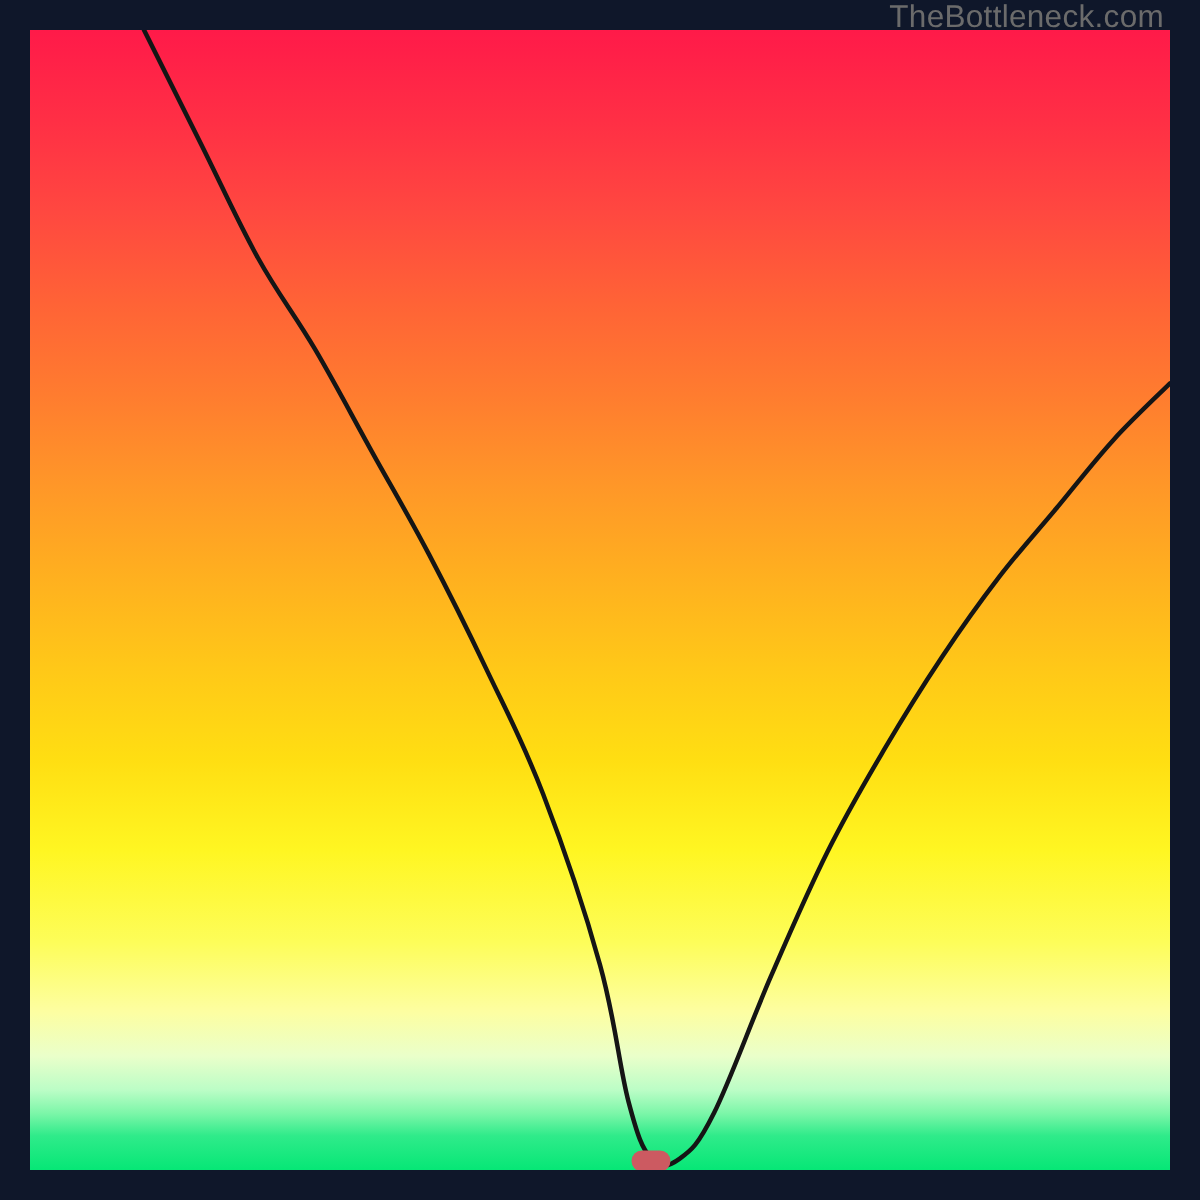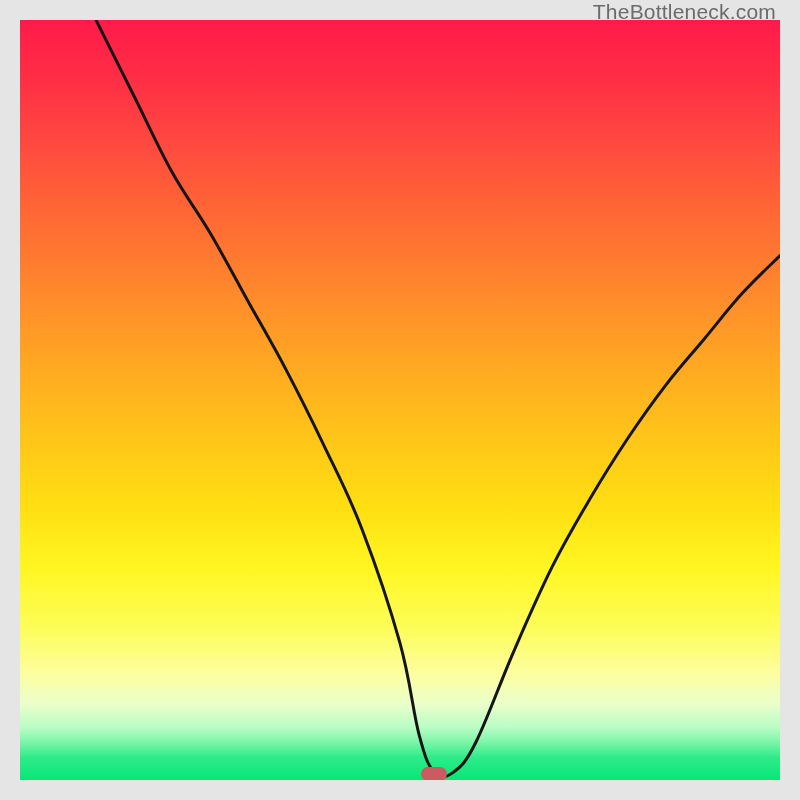--- a/index.html
+++ b/index.html
@@ -8,21 +8,21 @@
     width: 800px;
     height: 800px;
     background: #000;
     overflow: hidden;
     font-family: Arial, Helvetica, sans-serif;
   }
   .frame {
     position: relative;
     width: 800px;
     height: 800px;
-    background: #e5e5e5;
+    background: #0f172a;
   }
   .plot {
     position: absolute;
     left: 20px;
     top: 20px;
     width: 760px;
     height: 760px;
     background: #fff;
     overflow: hidden;
   }

